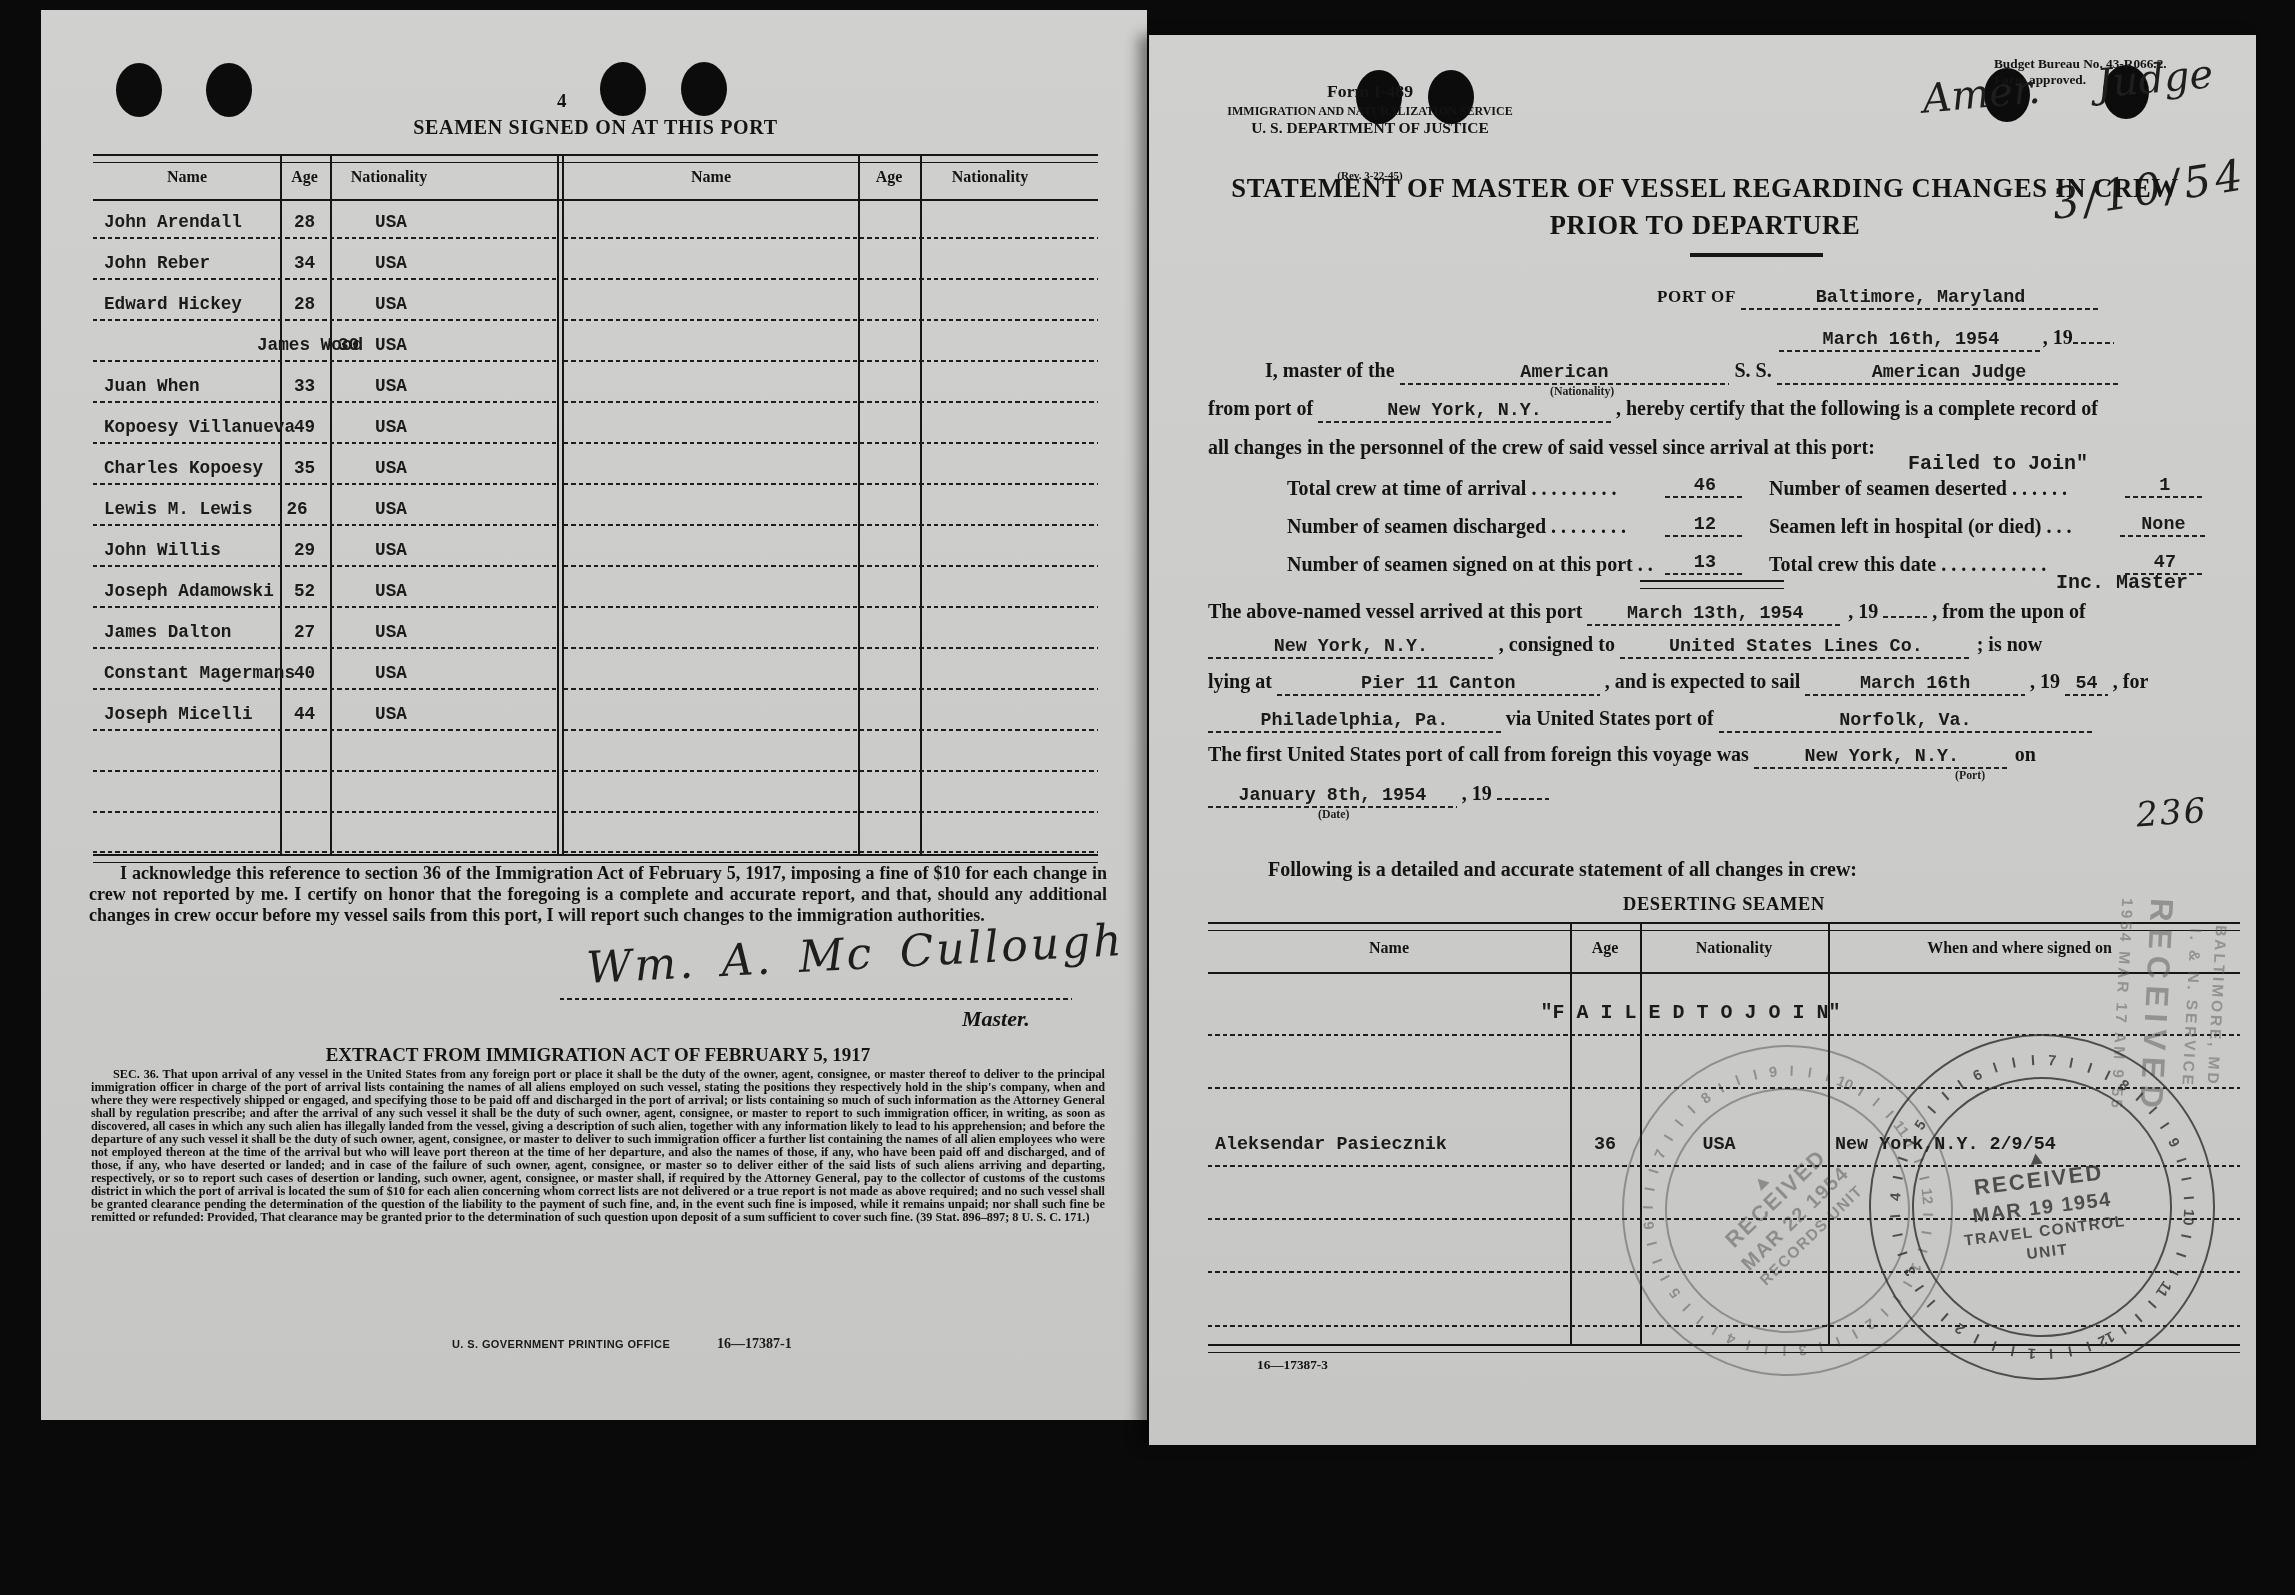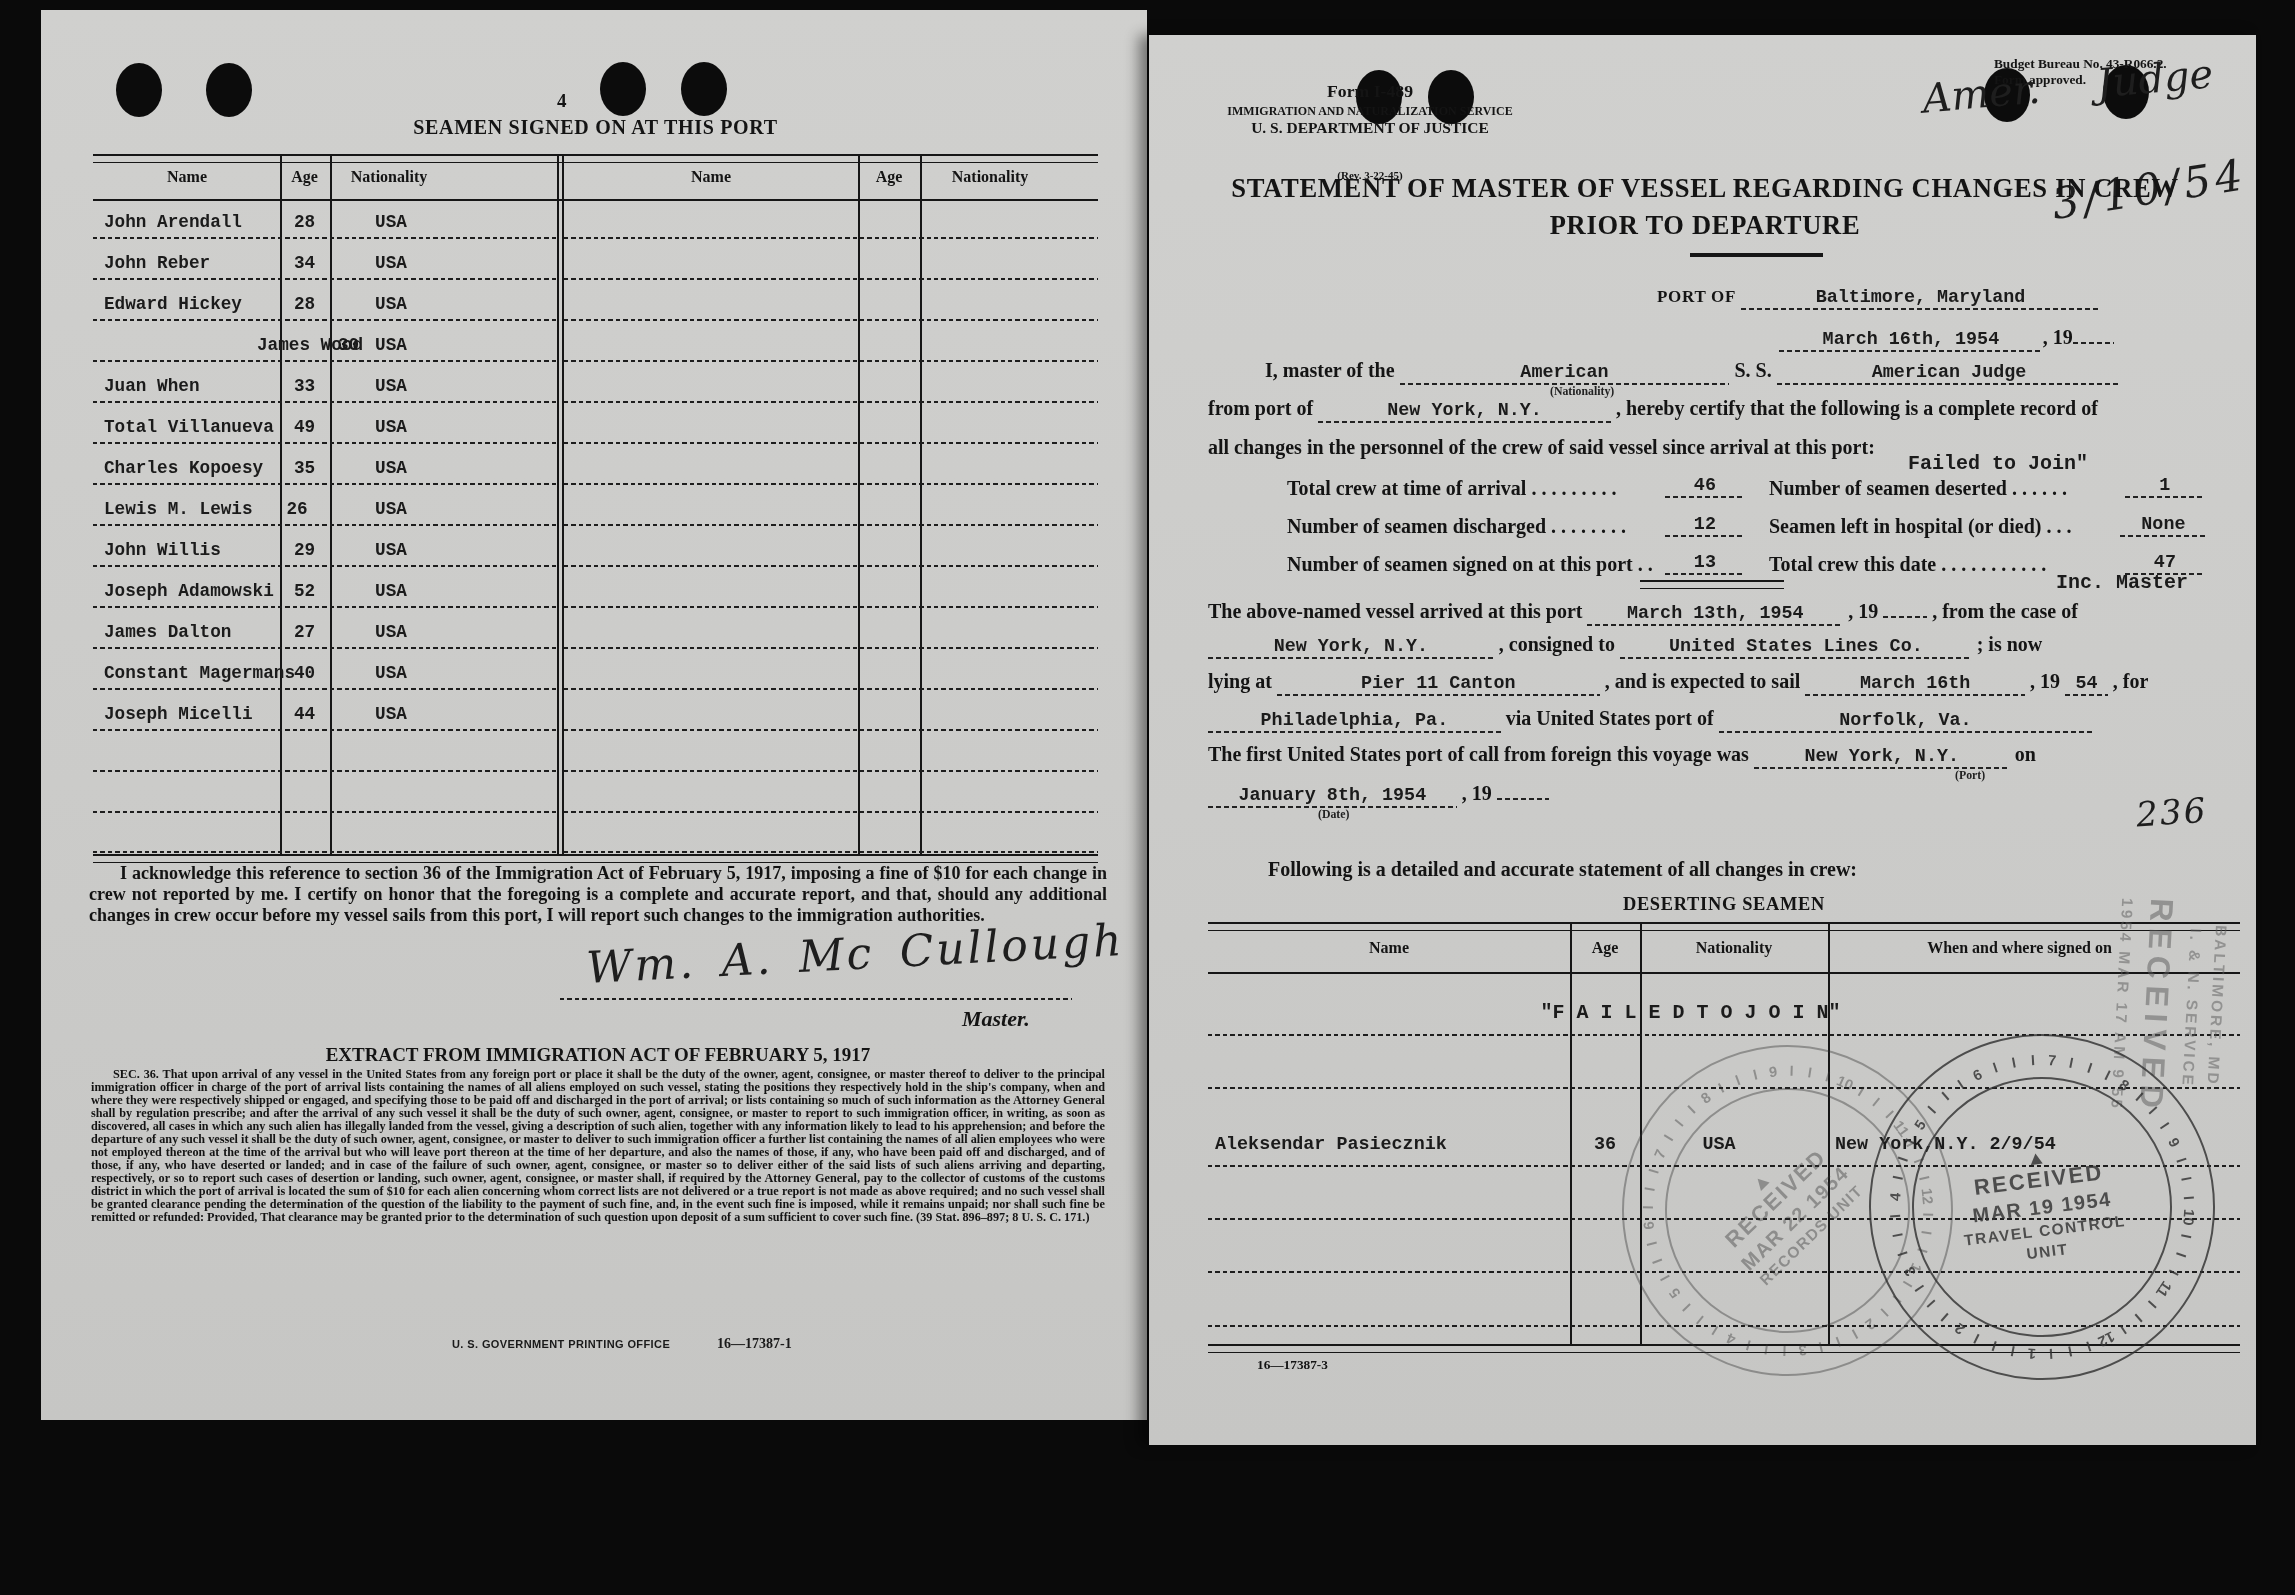--- a/index.html
+++ b/index.html
@@ -101,21 +101,21 @@
       <div class="cell typed" style="left: 63px; top: 325px; width: 412px; text-align: center;">James Wood</div>
       <div class="cell typed" style="left: 239px; top: 325px; width: 49px; padding-left: 44px;">30</div>
       <div class="cell typed" style="left: 293px; top: 325px; width: 114px;">USA</div>
       <div class="dline" style="left: 52px; top: 391px; width: 464px;"></div>
       <div class="dline" style="left: 523px; top: 391px; width: 534px;"></div>
       <div class="cell typed" style="left: 63px; top: 366px; width: 412px; text-align: left;">Juan When</div>
       <div class="cell typed" style="left: 239px; top: 366px; width: 49px;">33</div>
       <div class="cell typed" style="left: 293px; top: 366px; width: 114px;">USA</div>
       <div class="dline" style="left: 52px; top: 432px; width: 464px;"></div>
       <div class="dline" style="left: 523px; top: 432px; width: 534px;"></div>
-      <div class="cell typed" style="left: 63px; top: 407px; width: 412px; text-align: left;">Total Villanueva</div>
+      <div class="cell typed" style="left: 63px; top: 407px; width: 412px; text-align: left;">Kopoesy Villanueva</div>
       <div class="cell typed" style="left: 239px; top: 407px; width: 49px;">49</div>
       <div class="cell typed" style="left: 293px; top: 407px; width: 114px;">USA</div>
       <div class="dline" style="left: 52px; top: 473px; width: 464px;"></div>
       <div class="dline" style="left: 523px; top: 473px; width: 534px;"></div>
       <div class="cell typed" style="left: 63px; top: 448px; width: 412px; text-align: left;">Charles Kopoesy</div>
       <div class="cell typed" style="left: 239px; top: 448px; width: 49px;">35</div>
       <div class="cell typed" style="left: 293px; top: 448px; width: 114px;">USA</div>
       <div class="dline" style="left: 52px; top: 514px; width: 464px;"></div>
       <div class="dline" style="left: 523px; top: 514px; width: 534px;"></div>
       <div class="cell typed" style="left: 63px; top: 489px; width: 412px; text-align: left;">Lewis M. Lewis</div>
@@ -239,21 +239,21 @@
   <div class="abs" style="left:976px;top:517px;"><span class="fill" style="width:74px;">47</span></div>
 
   <div class="dbl" style="left:491px;top:545px;width:144px;"></div>
   <div class="abs typed" style="left:907px;top:536px;font-size:20px;">Inc. Master</div>
 
   <div class="line" style="left:59px;top:563px;">
     <span class="p">The above-named vessel arrived at this port</span>
     <span class="fill" style="width:250px;">March 13th, 1954</span>
     <span class="p">, 19</span>
     <span class="blank" style="width:44px;"></span>
-    <span class="p">, from the case of</span>
+    <span class="p">, from the upon of</span>
   </div>
 
   <div class="line" style="left:59px;top:598px;">
     <span class="fill" style="width:280px;">New York, N.Y.</span>
     <span class="p">, consigned to</span>
     <span class="fill" style="width:346px;">United States Lines Co.</span>
     <span class="p">; is now</span>
   </div>
 
   <div class="line" style="left:59px;top:635px;">

